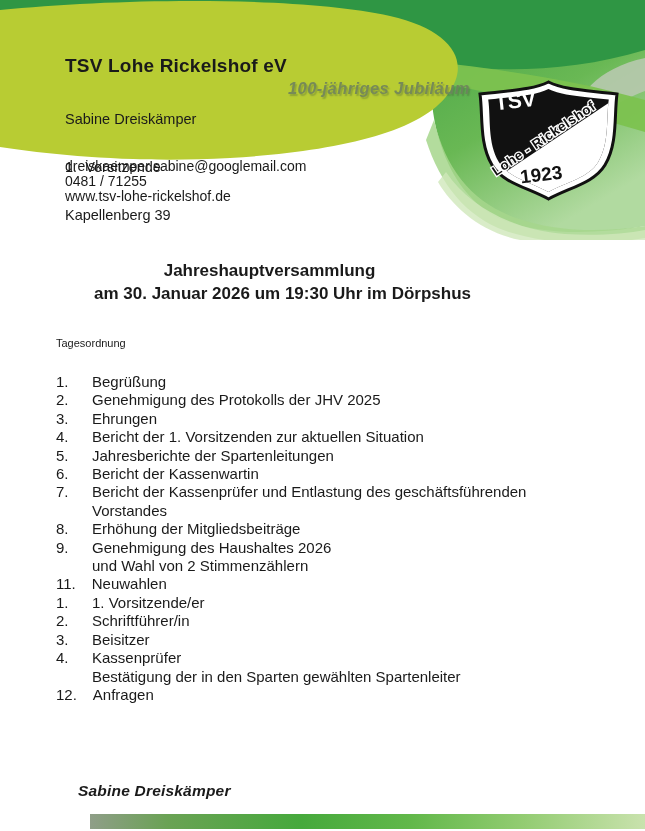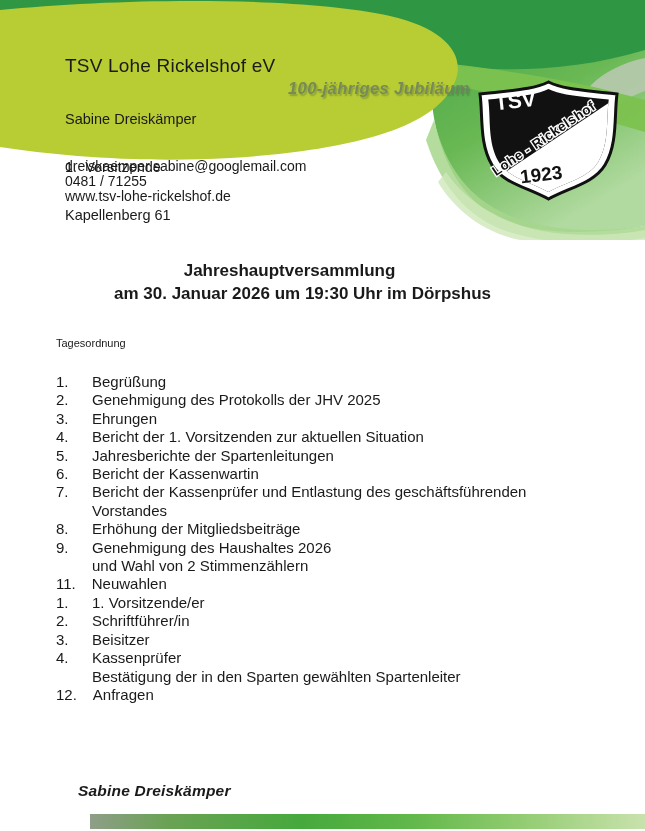--- a/index.html
+++ b/index.html
@@ -4,31 +4,31 @@
 <style>
   html,body{margin:0;padding:0;background:#e9e9e9;}
   .page{
     position:relative;width:645px;height:831px;background:#ffffff;
     font-family:"Liberation Sans",sans-serif;color:#1a1a1a;overflow:hidden;
     margin:0 auto;
   }
   .abs{position:absolute;}
   
   .header-art{left:0;top:0;width:645px;height:240px;}
-  .club-name{left:65px;top:55px;font-size:19px;font-weight:normal;letter-spacing:.2px;}
+  .club-name{left:65px;top:55px;font-size:19px;font-weight:bold;letter-spacing:.2px;}
   .sender{left:65px;top:79px;font-size:14.5px;line-height:16px;white-space:pre;}
   .watermark{
     left:288px;top:79px;font-size:16.5px;font-weight:bold;font-style:italic;
     color:#6c7f5e;opacity:.85;letter-spacing:.4px;
     text-shadow:1.5px 1.5px 1.5px rgba(70,95,60,.45);
   }
   .contact{left:65px;top:159px;font-size:14px;line-height:15.2px;}
   .logo{left:466px;top:77px;width:165px;height:127px;}
   
-  .title-block{left:0;top:259px;width:565px;text-align:center;font-weight:bold;font-size:17px;line-height:23px;padding-left:20px;}
+  .title-block{left:0;top:259px;width:565px;text-align:center;font-weight:bold;font-size:17px;line-height:23px;}
   .title-line1{position:relative;left:-13px;}
   .agenda-heading{left:56px;top:337px;font-size:11px;}
   .agenda{left:56px;top:373px;width:575px;font-size:15px;}
   .agenda .row{display:flex;line-height:18.4px;}
   .agenda .num{width:20px;flex:none;}
   .agenda .row.tight .num{width:auto;}
   .agenda .txt{flex:1;margin-left:16px;}
   .closing{left:75px;top:761px;font-size:15px;line-height:16px;}
   .signature{left:78px;top:782px;font-size:15.5px;font-weight:bold;font-style:italic;letter-spacing:.2px;}
   .footer-strip{
@@ -80,21 +80,21 @@
     <polygon points="14,112 150,21 165,45 165,127 14,127" fill="#ffffff" clip-path="url(#innerClip)"></polygon>
     <text x="50" y="31" text-anchor="middle" font-family="Liberation Sans, sans-serif" font-size="21" font-weight="bold" fill="#ffffff" transform="rotate(-6 50 31)">TSV</text>
     <text x="78" y="66" text-anchor="middle" font-family="Liberation Sans, sans-serif" font-size="13.5" font-weight="bold" fill="#111111" stroke="#ffffff" stroke-width="2.6" paint-order="stroke" letter-spacing="0.5" transform="rotate(-34 78 62)">Lohe - Rickelshof</text>
     <text x="76" y="104" text-anchor="middle" font-family="Liberation Sans, sans-serif" font-size="19" font-weight="bold" fill="#111111" transform="rotate(-7 76 104)">1923</text>
   </svg>
 
   <div class="abs club-name">TSV Lohe Rickelshof eV</div>
   <div class="abs sender">
     <div>Sabine Dreiskämper</div>
     <div>1.  Vorsitzende</div>
-    <div>Kapellenberg 61</div>
+    <div>Kapellenberg 39</div>
   </div>
 
   <div class="abs contact">
     <div>dreiskaemper.sabine@googlemail.com</div>
     <div>0481 / 71255</div>
     <div>www.tsv-lohe-rickelshof.de</div>
   </div>
 
   <div class="abs title-block">
     <div class="title-line1">Jahreshauptversammlung</div>

